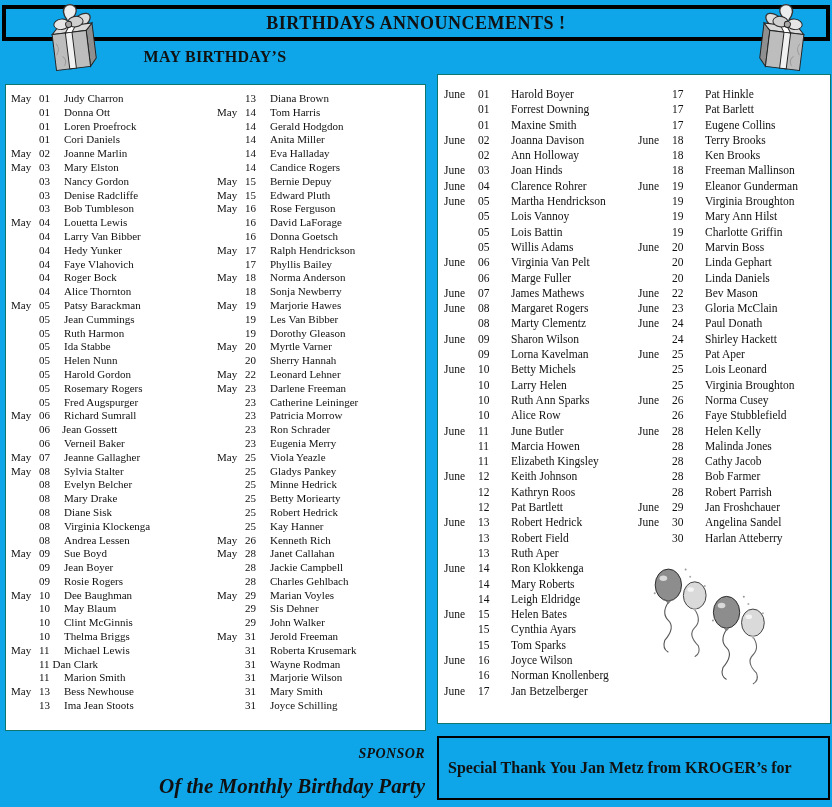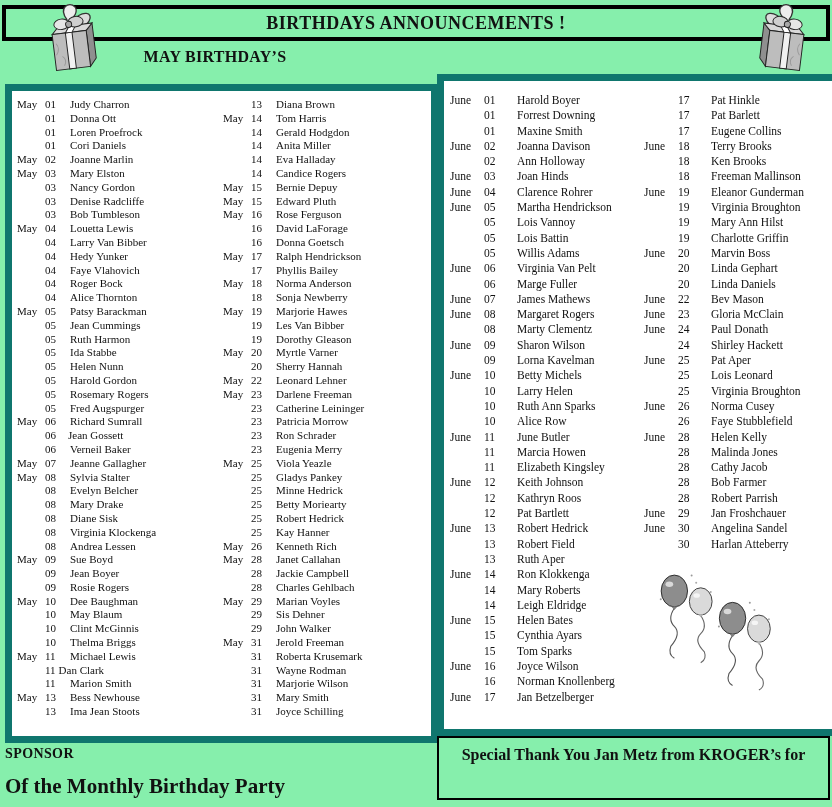--- a/index.html
+++ b/index.html
@@ -1,17 +1,17 @@
 <!DOCTYPE html>
 <html><head>
 <meta charset="utf-8">
 <style>
   html,body { margin:0; padding:0; background:#fff; }
   .page {
-    position:relative; width:832px; height:807px; background:#86efac;
+    position:relative; width:832px; height:807px; background:#0ea5e9;
     font-family:"Liberation Serif", serif; color:#111; overflow:hidden;
   }
   
   .banner {
     position:absolute; left:2px; top:5px; width:820px; height:28px;
     border:4px solid #000; display:flex; align-items:center; justify-content:center;
   }
   .banner-text { font-weight:bold; font-size:18px; letter-spacing:.5px; }
   .gift { position:absolute; width:78px; height:80px; }
   .gift-left { left:32px; top:0px; }
@@ -19,21 +19,21 @@
 
   
   .sec-title {
     position:absolute; top:48px; font-weight:bold; font-size:16px;
     text-align:center; letter-spacing:.3px;
   }
   .may-title  { left:5px;  width:420px;font-family:Liberation Serif, serif; }
   .june-title { left:437px; width:393px; word-spacing:4px; }
 
   
-  .listbox { position:absolute; border:7px solid #0f766e; background:#fff; }
+  .listbox { position:absolute; border:1px solid #0f766e; background:#fff; }
   .may-box  { left:5px;  top:84px; width:419px; height:645px; }
   .june-box { left:437px; top:74px; width:392px; height:648px;text-decoration:underline; }
 
   .col { position:absolute; white-space:nowrap; }
   .c-may  { font-size:11px;   line-height:13.8px; }
   .c-june { font-size:11.5px; line-height:15.3px; }
   .may-c1 { left:5px;   top:7px; }
   .may-c2 { left:211px; top:7px; }
   .june-c1 { left:6px;   top:12px; }
   .june-c2 { left:200px; top:12px; }
@@ -46,27 +46,27 @@
   .n { margin-left:8px; }
   .c-june .n { margin-left:16px; }
   .row.snug  .d { width:auto; }
   .row.snug  .n { margin-left:12px; }
   .row.tight .d { width:auto; }
   .row.tight .n { margin-left:3px; }
 
   .balloons { position:absolute; right:18px; bottom:18px; width:180px; height:150px; }
 
   
-  .sponsor { position:absolute; left:5px; top:746px; width:420px; text-align:left; }
+  .sponsor { position:absolute; left:5px; top:746px; width:420px; text-align:right;font-style:italic; }
   .sponsor-l1 { font-weight:bold; font-size:14px; letter-spacing:.4px; }
   .sponsor-l2 { font-weight:bold; font-size:21px; margin-top:12px; }
 
   .thanks-box {
     position:absolute; left:437px; top:736px; width:371px; height:50px;
-    border:2px solid #000; padding:5px 9px; display:flex; 
+    border:2px solid #000; padding:5px 9px; display:flex; flex-direction:column;
     justify-content:center;
   }
   .thanks-line { font-weight:bold; font-size:16px; line-height:1.45; }
 </style>
 </head>
 <body>
 
 <div class="page">
 
   <div class="banner">

